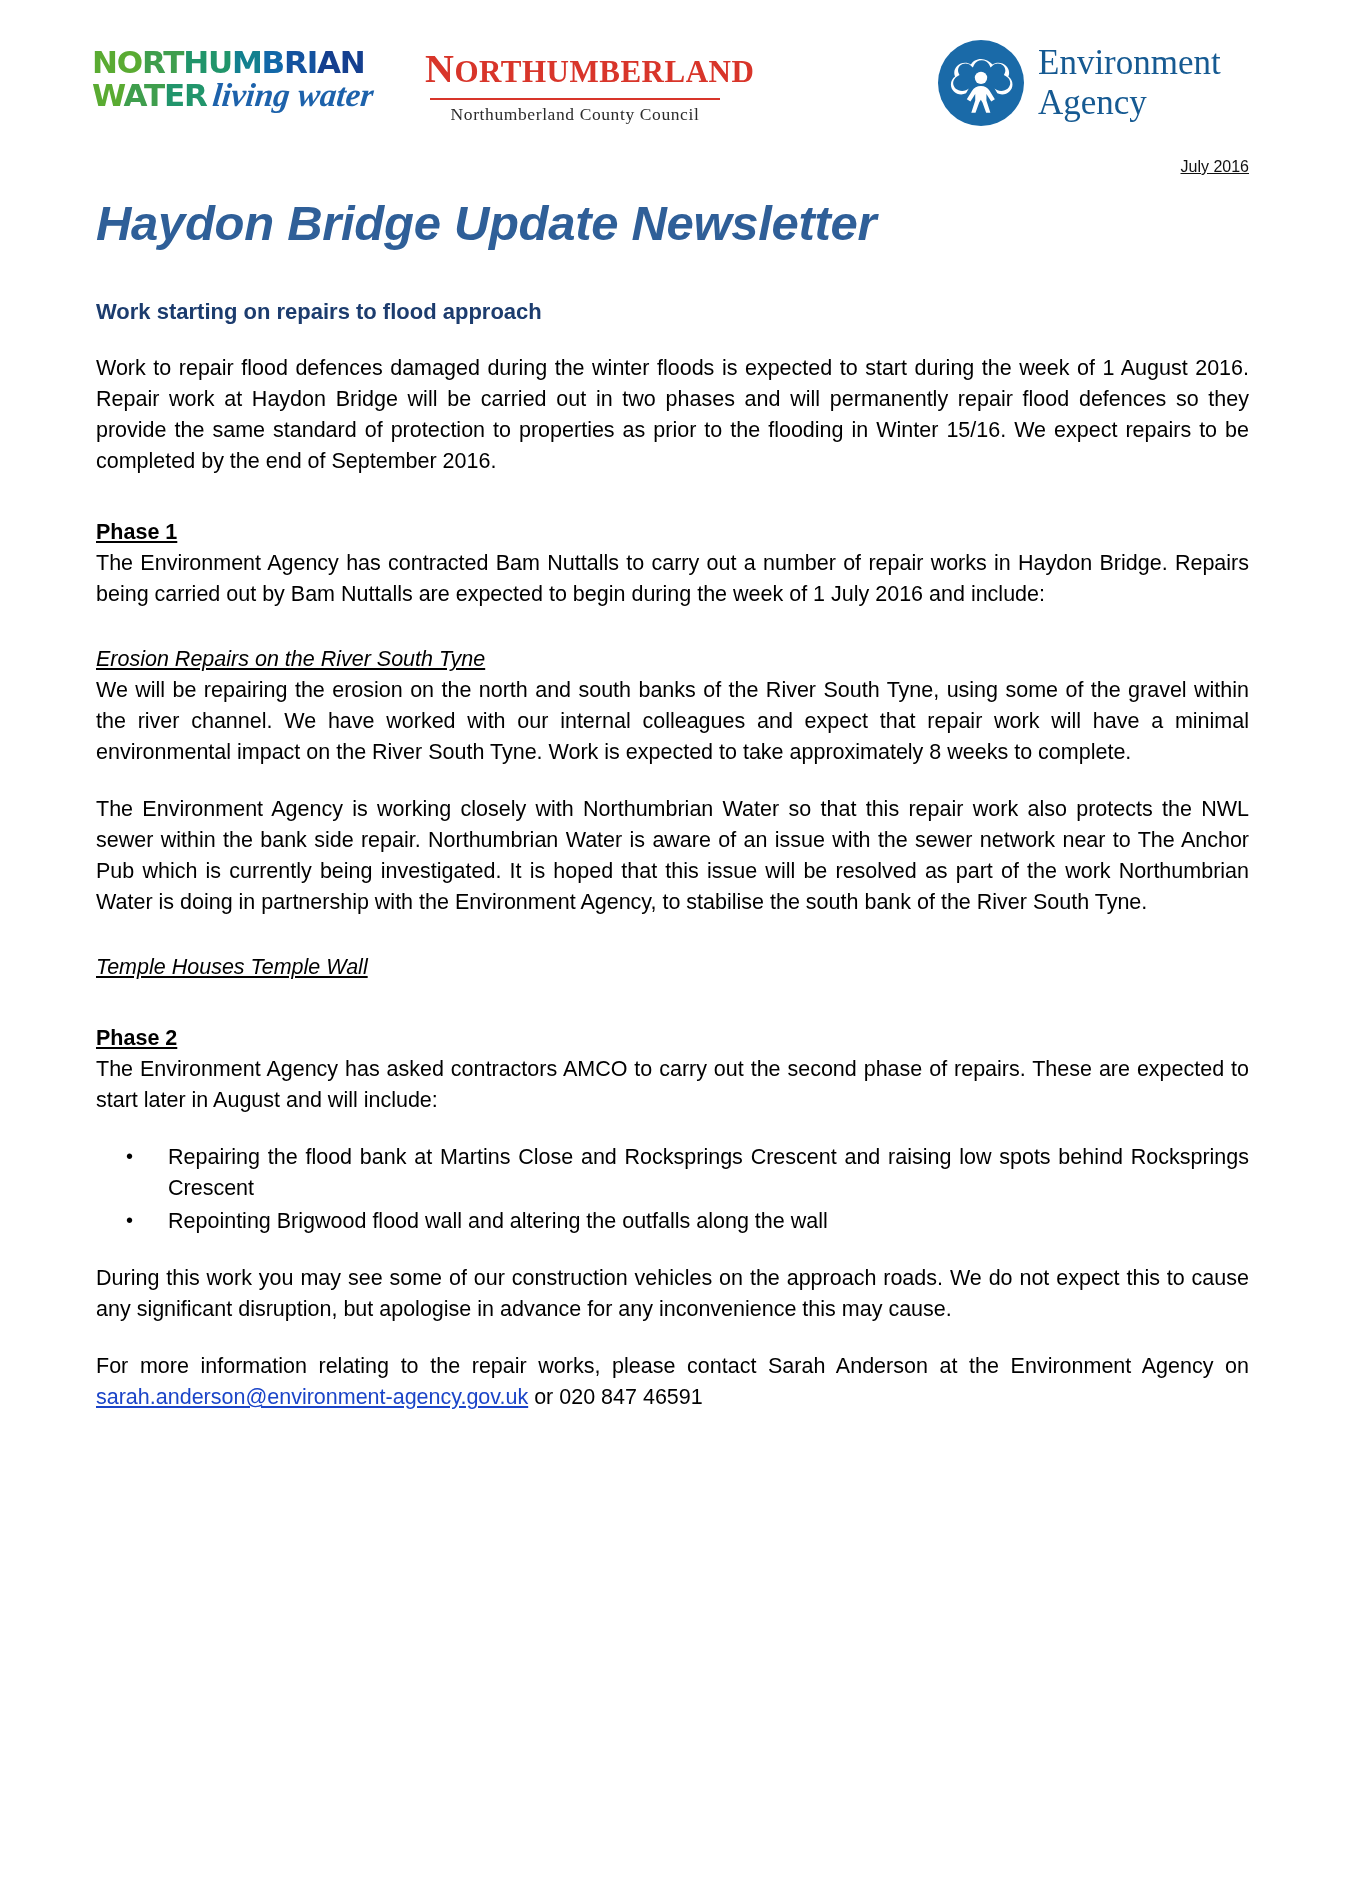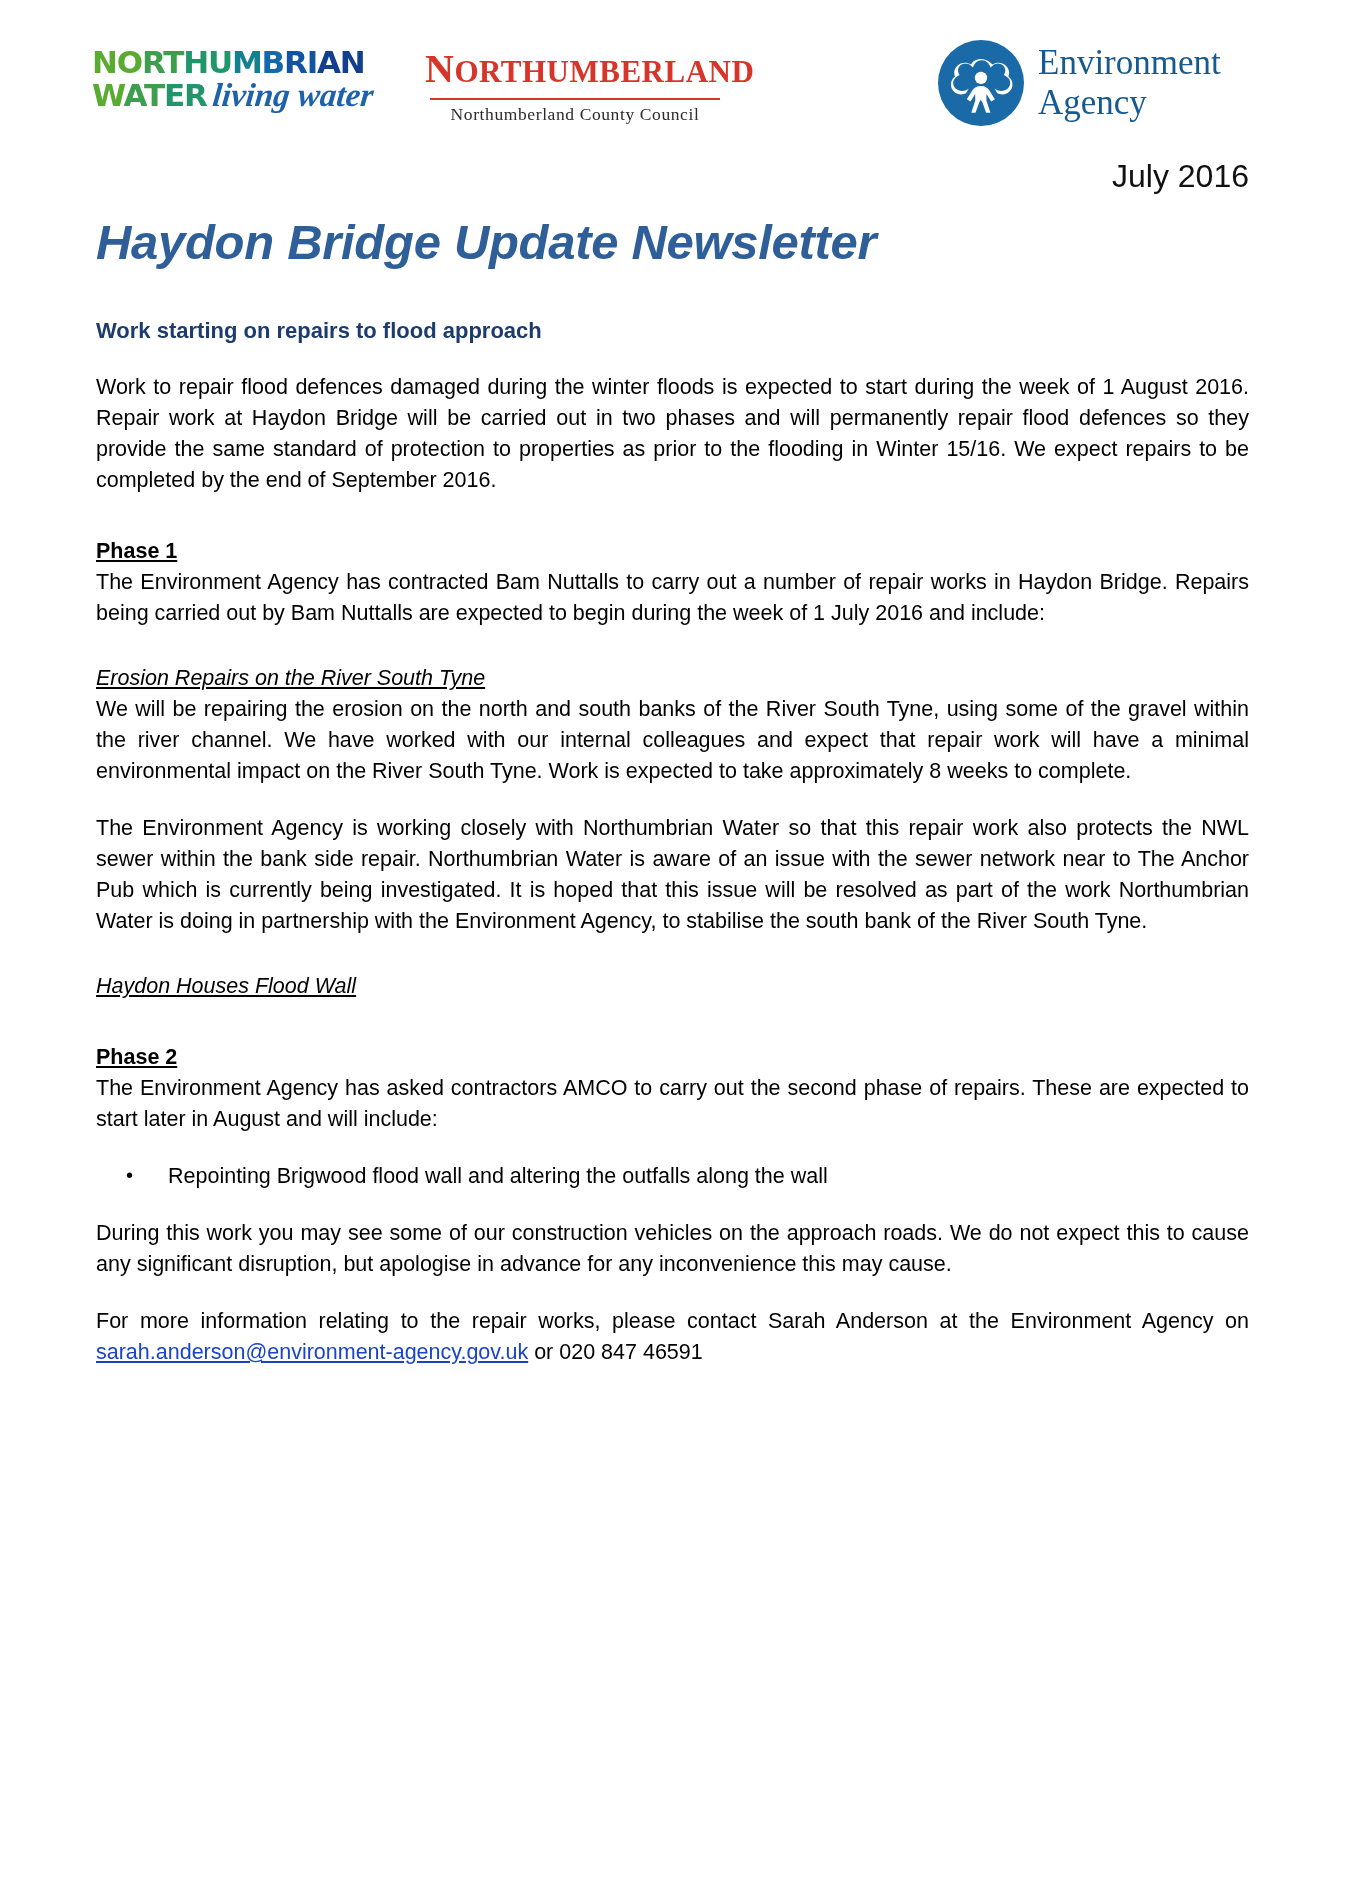--- a/index.html
+++ b/index.html
@@ -123,23 +123,24 @@
     color: #165a92;
     font-size: 35px;
     line-height: 40px;
     white-space: nowrap;
   }
 
   
   .date-line {
     text-align: right;
     padding-right: 96px;
-    font-size: 32px;
+    font-size: 16px;
     color: #111111;
     margin-top: 10px;
+    text-decoration: underline;
   }
 
   
   .doc-title {
     margin: 18px 0 0 96px;
     font-size: 49px;
     font-weight: bold;
     color: #2f5f98;
     letter-spacing: -0.3px;
     line-height: 58px;
@@ -256,26 +257,27 @@
 
     <p class="para">Work to repair flood defences damaged during the winter floods is expected to start during the week of 1 August 2016. Repair work at Haydon Bridge will be carried out in two phases and will permanently repair flood defences so they provide the same standard of protection to properties as prior to the flooding in Winter 15/16. We expect repairs to be completed by the end of September 2016.</p>
 
     <div class="phase-head">Phase 1</div>
     <p class="para tight">The Environment Agency has contracted Bam Nuttalls to carry out a number of repair works in Haydon Bridge. Repairs being carried out by Bam Nuttalls are expected to begin during the week of 1 July 2016 and include:</p>
 
     <div class="sub-head">Erosion Repairs on the River South Tyne</div>
     <p class="para tight">We will be repairing the erosion on the north and south banks of the River South Tyne, using some of the gravel within the river channel. We have worked with our internal colleagues and expect that repair work will have a minimal environmental impact on the River South Tyne. Work is expected to take approximately 8 weeks to complete.</p>
     <p class="para">The Environment Agency is working closely with Northumbrian Water so that this repair work also protects the NWL sewer within the bank side repair. Northumbrian Water is aware of an issue with the sewer network near to The Anchor Pub which is currently being investigated. It is hoped that this issue will be resolved as part of the work Northumbrian Water is doing in partnership with the Environment Agency, to stabilise the south bank of the River South Tyne.</p>
 
-    <div class="sub-head">Haydon Houses Flood Wall</div>
+    <div class="sub-head">Temple Houses Temple Wall</div>
 
     <div class="phase-head">Phase 2</div>
     <p class="para tight">The Environment Agency has asked contractors AMCO to carry out the second phase of repairs. These are expected to start later in August and will include:</p>
 
     <ul class="bullets">
+      <li>Repairing the flood bank at Martins Close and Rocksprings Crescent and raising low spots behind Rocksprings Crescent</li>
       <li>Repointing Brigwood flood wall and altering the outfalls along the wall</li>
     </ul>
 
     <p class="para">During this work you may see some of our construction vehicles on the approach roads. We do not expect this to cause any significant disruption, but apologise in advance for any inconvenience this may cause.</p>
 
     <p class="para"><span>For more information relating to the repair works, please contact Sarah Anderson at the Environment Agency on </span><a class="maillink" href="#">sarah.anderson@environment-agency.gov.uk</a><span> or 020 847 46591</span></p>
 
   </div>
 </div>
 

